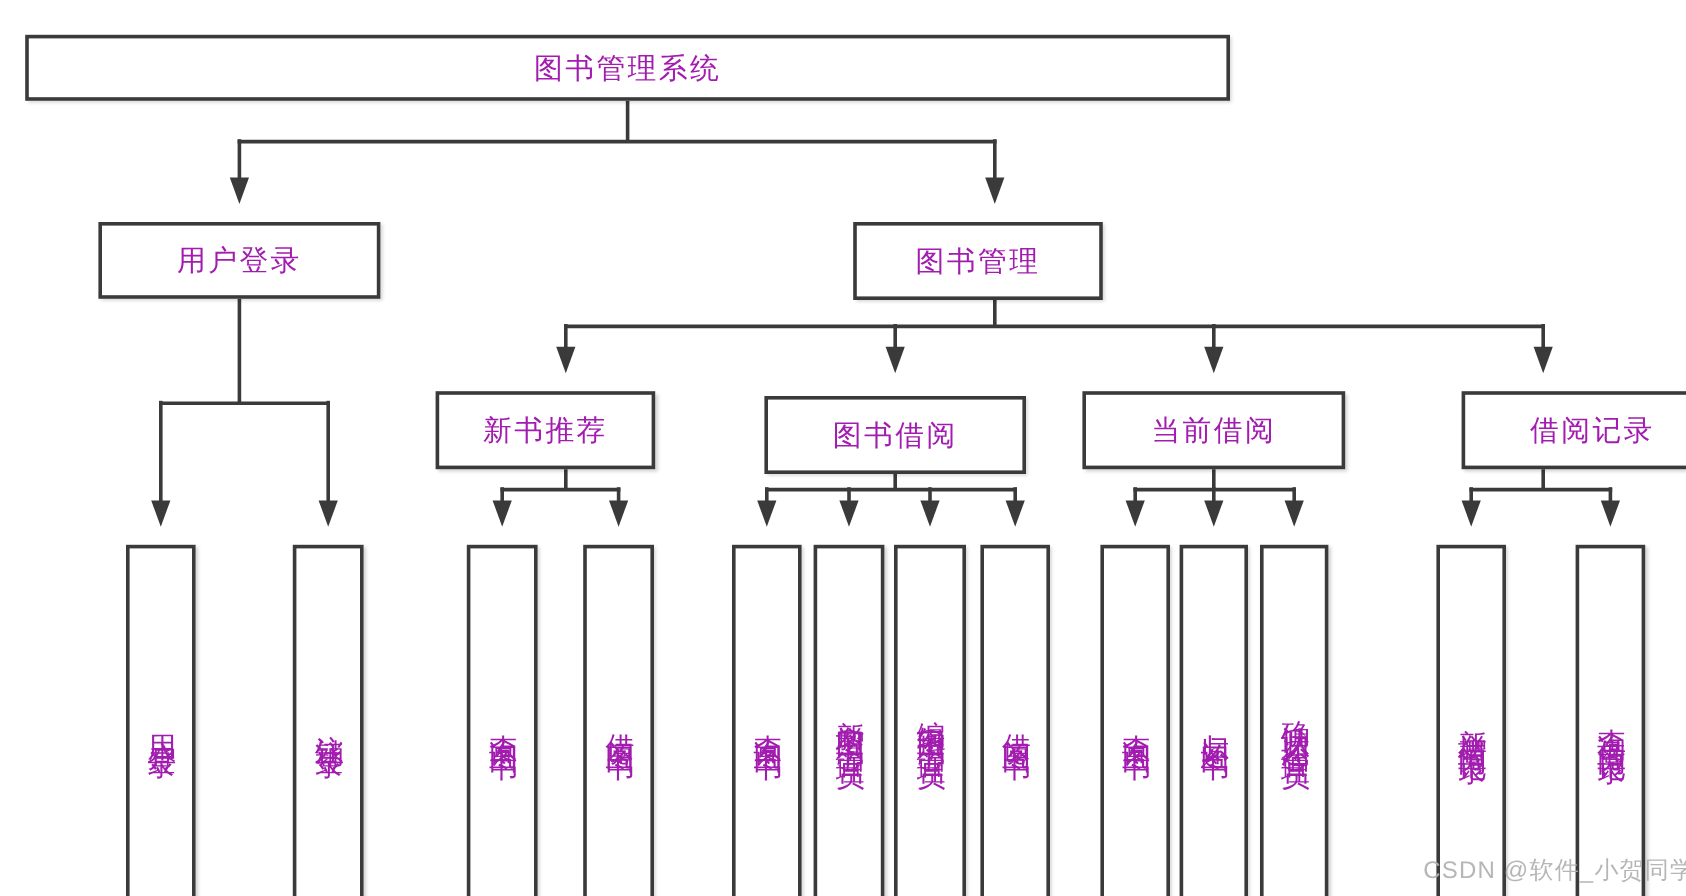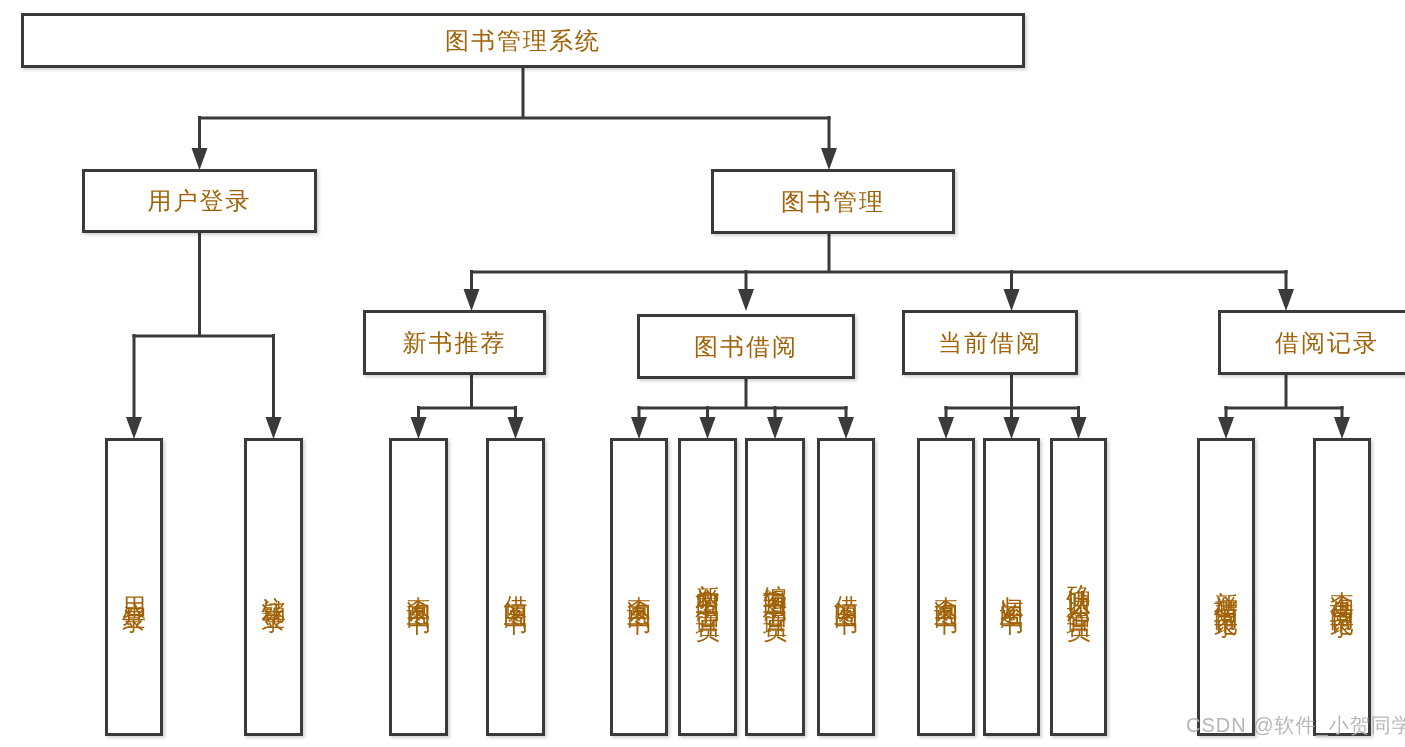--- a/index.html
+++ b/index.html
@@ -19,23 +19,24 @@
   }
   .box {
     position: absolute;
     box-sizing: border-box;
     background: #ffffff;
     border: 3px solid #3a3a3a;
     box-shadow: 2px 2px 3px rgba(0,0,0,0.18);
     display: flex;
     align-items: center;
     justify-content: center;
-    color: #a16207;
+    color: #a21caf;
     z-index: 2;
     text-align: center;
+    margin-top: 16px;
   }
   .box.horizontal {
     font-size: 24px;
     letter-spacing: 2px;
     white-space: nowrap;
   }
   .box.vertical {
     writing-mode: vertical-rl;
     text-orientation: mixed;
     font-size: 24px;
@@ -110,30 +111,30 @@
       <line x1="1226" y1="406" x2="1226" y2="422" stroke="#3a3a3a" stroke-width="3"></line>
       <polygon points="1218,417 1234,417 1226,439" fill="#3a3a3a"></polygon>
       <line x1="1342" y1="406" x2="1342" y2="422" stroke="#3a3a3a" stroke-width="3"></line>
       <polygon points="1334,417 1350,417 1342,439" fill="#3a3a3a"></polygon>
     </svg>
   <div id="nodes">
       <div class="box horizontal" style="left: 21px; top: 13px; width: 1004px; height: 55px;">图书管理系统</div>
       <div class="box horizontal" style="left: 82px; top: 169px; width: 235px; height: 64px;">用户登录</div>
       <div class="box vertical" style="left: 105px; top: 438px; width: 58px; height: 298px;">用户登录</div>
       <div class="box vertical" style="left: 244px; top: 438px; width: 59px; height: 298px;">注销登录</div>
-      <div class="box horizontal" style="left: 711px; top: 169px; width: 244px; height: 65px;">图书管理</div>
+      <div class="box horizontal" style="left: 711px; top: 169px; width: 208px; height: 65px;">图书管理</div>
       <div class="box horizontal" style="left: 363px; top: 310px; width: 183px; height: 65px;">新书推荐</div>
       <div class="box vertical" style="left: 389px; top: 438px; width: 59px; height: 298px;">查询图书</div>
       <div class="box vertical" style="left: 486px; top: 438px; width: 59px; height: 298px;">借阅图书</div>
       <div class="box horizontal" style="left: 637px; top: 314px; width: 218px; height: 65px;">图书借阅</div>
       <div class="box vertical" style="left: 610px; top: 438px; width: 58px; height: 298px;">查询图书</div>
       <div class="box vertical" style="left: 678px; top: 438px; width: 59px; height: 298px;">新增图书（管理员）</div>
       <div class="box vertical" style="left: 745px; top: 438px; width: 60px; height: 298px;">编辑图书（管理员）</div>
       <div class="box vertical" style="left: 817px; top: 438px; width: 58px; height: 298px;">借阅图书</div>
-      <div class="box horizontal" style="left: 902px; top: 310px; width: 176px; height: 65px;">当前借阅</div>
+      <div class="box horizontal" style="left: 902px; top: 310px; width: 219px; height: 65px;">当前借阅</div>
       <div class="box vertical" style="left: 917px; top: 438px; width: 58px; height: 298px;">查询图书</div>
       <div class="box vertical" style="left: 983px; top: 438px; width: 57px; height: 298px;">归还图书</div>
       <div class="box vertical" style="left: 1050px; top: 438px; width: 57px; height: 298px;">确认归还（管理员）</div>
       <div class="box horizontal" style="left: 1218px; top: 310px; width: 218px; height: 65px;">借阅记录</div>
       <div class="box vertical" style="left: 1197px; top: 438px; width: 58px; height: 298px;">新增借阅记录</div>
       <div class="box vertical" style="left: 1313px; top: 438px; width: 58px; height: 298px;">查询借阅记录</div>
     </div>
   <div class="watermark">CSDN @软件_小贺同学</div>
 </div>
 

